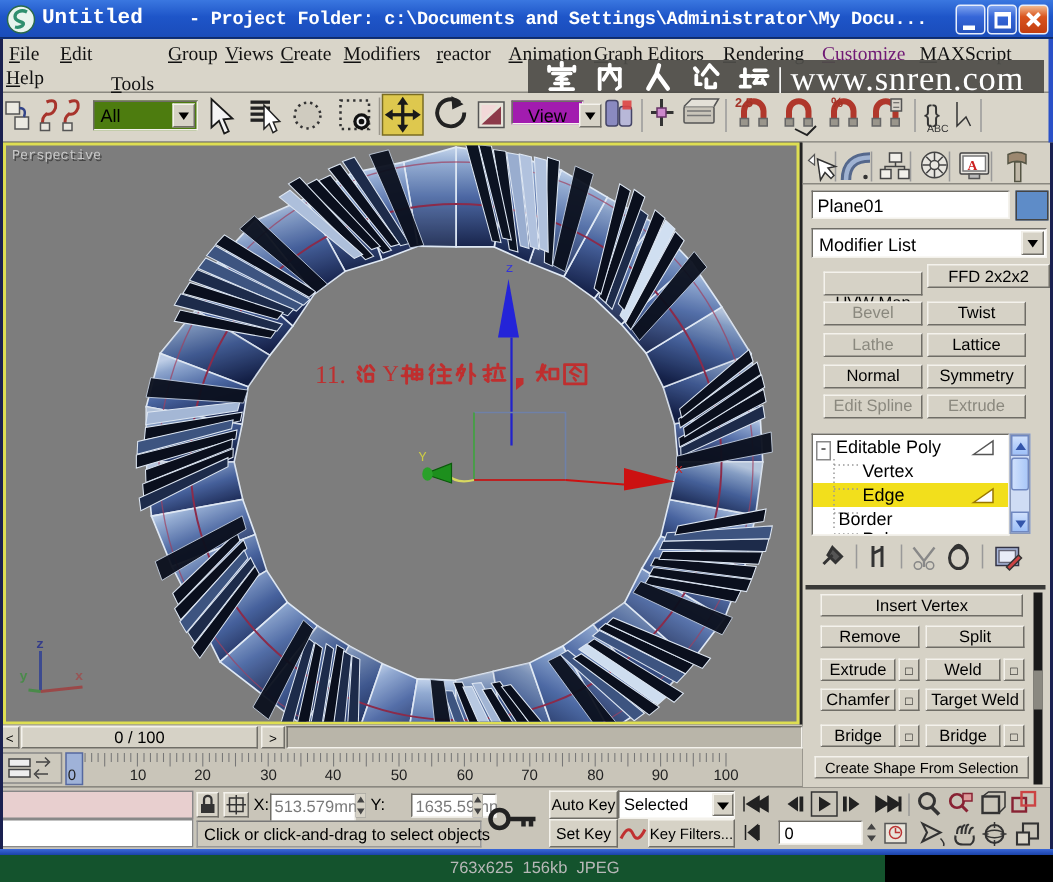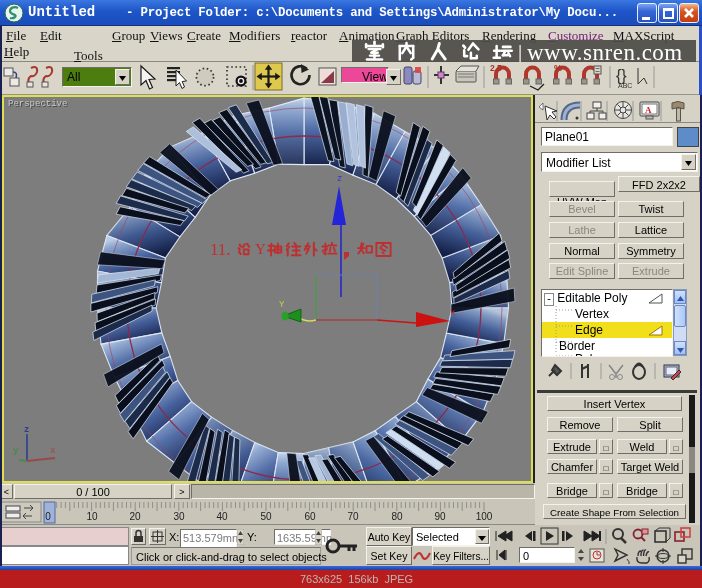--- a/index.html
+++ b/index.html
@@ -141,21 +141,21 @@
 <g transform="translate(154,0)">
         <path d="M18.5 6.5 A9 9 0 1 0 21.5 13" fill="none" stroke="#222" stroke-width="2.6"></path>
         <path d="M13 2 L21 7.5 L13.5 11z" fill="#222"></path>
       </g>
 <g transform="translate(183,0)">
         <rect x="2" y="6" width="17" height="17" fill="#e8e4da" stroke="#555"></rect>
         <path d="M4 21 L17 21 L17 9z" fill="#8c3a4a"></path>
         <path d="M4 8 L4 19 L15 8z" fill="#f2d8d8"></path>
       </g>
 </svg>
-<div class="abs sunk" style="left:341px;top:5px;width:48px;height:16px;background:#ec4899;font-size:12px;padding:2px 0 0 20px;">View</div>
+<div class="abs sunk" style="left:341px;top:5px;width:48px;height:16px;background:#a21caf;font-size:12px;padding:2px 0 0 10px;">View</div>
 <div class="abs btn" style="left:386px;top:7px;width:15px;height:16px;"><svg width="13" height="13">
         <path d="M3 5 L10 5 L6.5 10z" fill="#000"></path>
       </svg></div>
 <svg class="abs" style="left:402px;top:0;" width="300" height="32">
 <g>
         <rect x="2" y="5" width="8" height="17" rx="2" fill="#8a8ac0" stroke="#446"></rect>
         <rect x="11" y="9" width="8" height="13" rx="2" fill="#b8b8d8" stroke="#446"></rect>
         <rect x="13" y="5" width="6" height="6" fill="#d44" opacity="0.9"></rect>
       </g>
 <line x1="26" y1="4" x2="26" y2="26" stroke="#999"></line>
@@ -907,17 +907,17 @@
         <ellipse cx="8" cy="9" rx="6" ry="2.5" fill="none" stroke="#333"></ellipse>
         <path d="M8 1 L8 5 M8 13 L8 17 M0 9 L4 9 M12 9 L16 9" stroke="#333"></path>
       </g>
 <g transform="translate(88,0)" fill="none" stroke="#333" stroke-width="1.4">
         <rect x="5" y="2" width="10" height="10"></rect>
         <rect x="1" y="8" width="8" height="8" fill="#d9d5c9"></rect>
       </g>
 </svg>
 </div>
 <div class="abs" style="left:0;top:566px;width:702px;height:4px;background:linear-gradient(#3a68d8,#1a42a8);"></div>
-<div class="abs" style="left:0;top:570px;width:702px;height:18px;background:#b91c1c;color:#b8b8b8;font-size:11px;">
+<div class="abs" style="left:0;top:570px;width:590px;height:18px;background:#14532d;color:#b8b8b8;font-size:11px;">
     <span style="position:absolute;left:300px;top:3px;">763x625&nbsp;&nbsp;156kb&nbsp;&nbsp;JPEG</span>
   </div>
 <div class="abs" style="left:0;top:26px;width:2px;height:540px;background:#1a2050;"></div>
 <div class="abs" style="left:699px;top:26px;width:3px;height:69px;background:#2a50c8;"></div>
 <div class="abs" style="left:700px;top:95px;width:2px;height:471px;background:#1a2050;"></div>
 </body></html>

